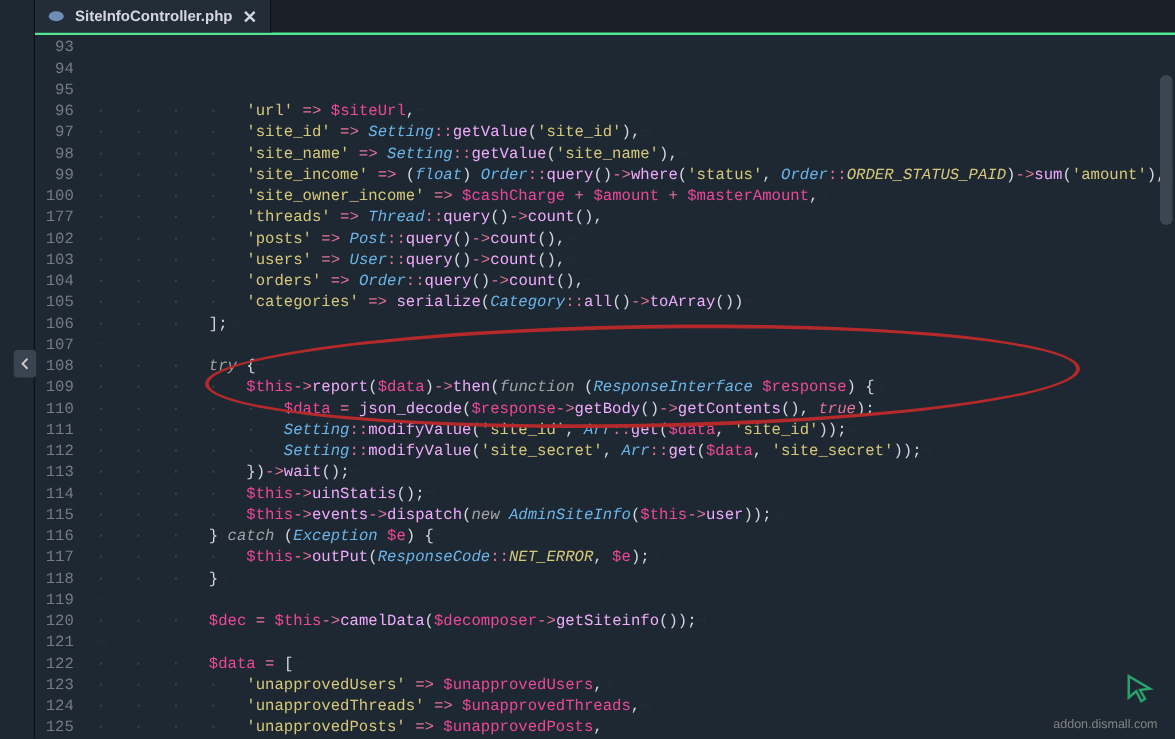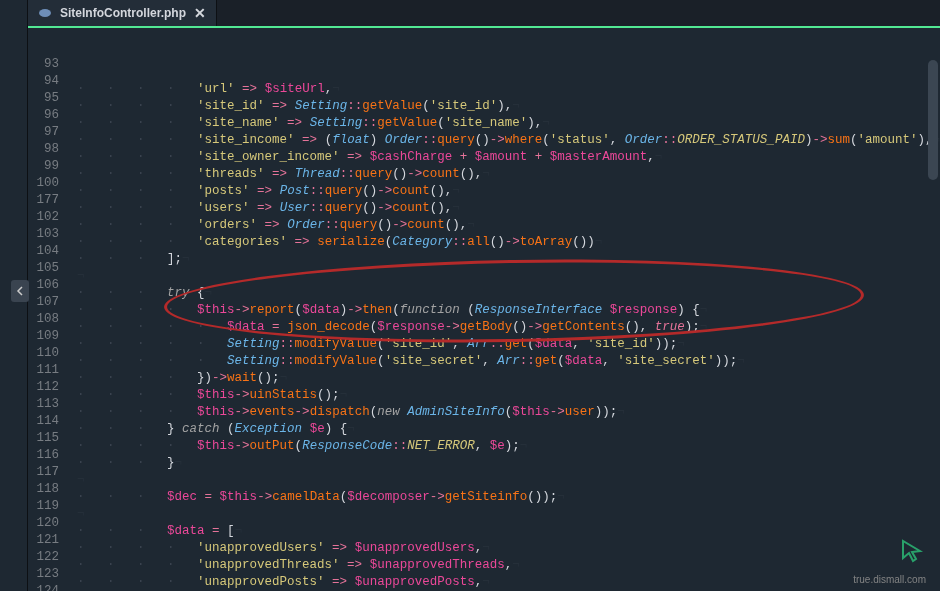--- a/index.html
+++ b/index.html
@@ -75,37 +75,36 @@
       overflow: hidden;
     }
     .gutter {
       width: 50px;
       background: #1e2832;
       text-align: right;
       padding-right: 10px;
       color: #777c82;
       user-select: none;
       font-size: 12.5px;
-      margin-top: 26px;
     }
     .code {
       flex: 1;
       position: relative;
       white-space: pre;
       font-size: 12.5px;
       line-height: 17px;
       padding-left: 8px;
     }
     .gutter .ln { height: 17px; line-height: 17px; }
     .code-line { height: 17px; line-height: 17px; white-space: pre; }
     .c-str { color: #d6c87a; }
     .c-op { color: #e57399; }
     .c-var { color: #ec4899; }
     .c-type { color: #6bb5e8; font-style: italic; }
-    .c-func { color: #f97316; }
+    .c-func { color: #f0abfc; }
     .c-kw { color: #a3a3a3; font-style: italic; }
     .c-const { color: #d6c87a; font-style: italic; margin-top: 28px; }
     .c-ws { color: #3a4450; }
     .c-punc { color: #d4d7dd; }
     .c-bool { color: #e57399; font-style: italic; }
     .ellipse {
       position: absolute;
       border: 3px solid #b42a2a;
       border-radius: 50%;
       pointer-events: none;
@@ -217,14 +216,14 @@
 </div>
 
 <div class="scrollbar"></div>
 
 <div class="watermark">
   <span class="cursor-ico">
     <svg width="26" height="26" viewBox="0 0 26 26">
         <path d="M3 3 L3 20 L9 15 L13 23 L16 21 L12 14 L20 13 Z" fill="none" stroke="#2aa86e" stroke-width="2"></path>
       </svg>
   </span>
-  <span class="sub">true.dismall.com</span>
+  <span class="sub">addon.dismall.com</span>
 </div>
 
 </body></html>

